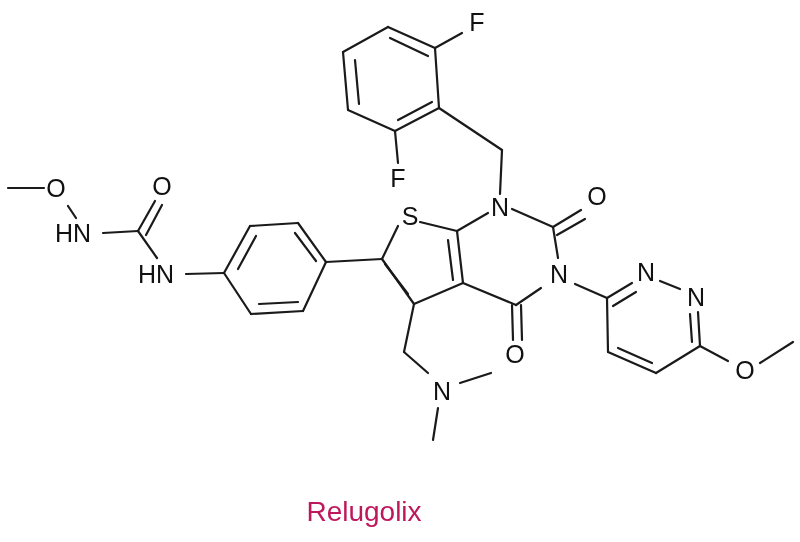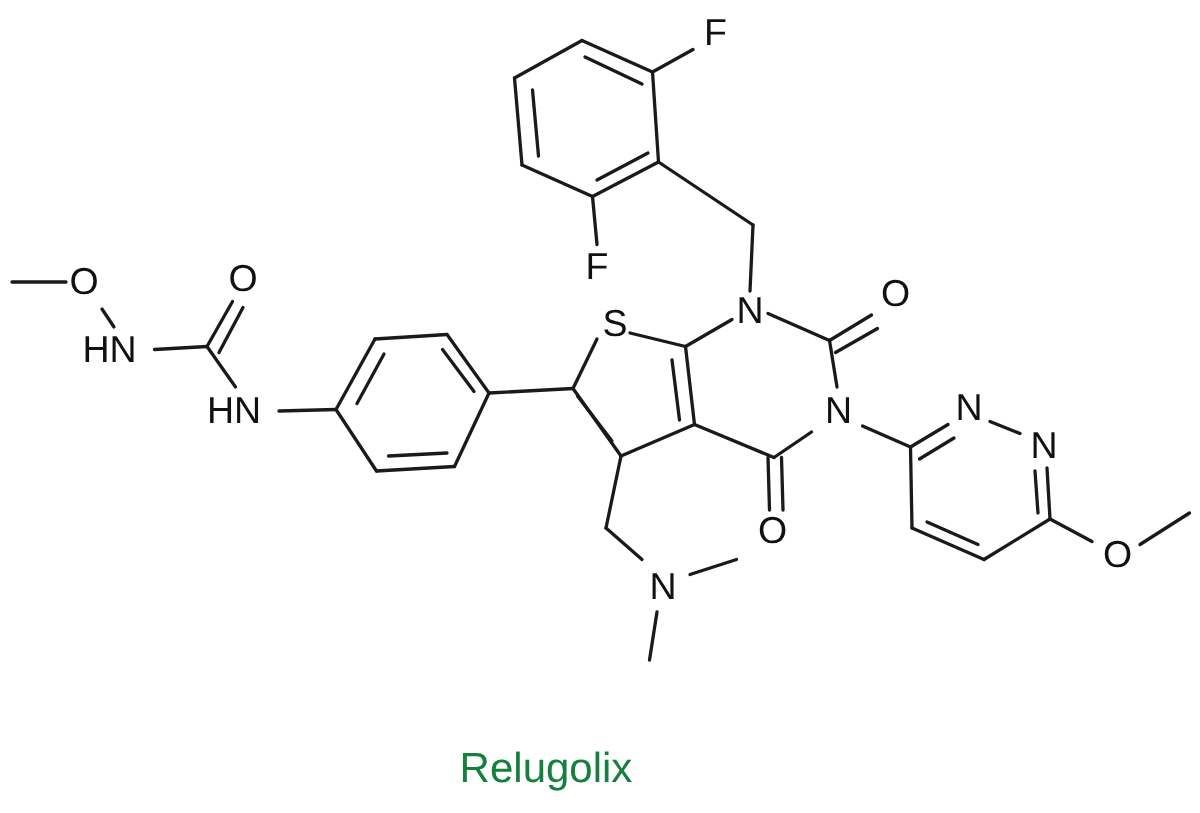--- a/index.html
+++ b/index.html
@@ -1,20 +1,20 @@
 <!DOCTYPE html>
 <html><head>
 <meta charset="utf-8">
 <style>
   html, body { margin: 0; padding: 0; background: #ffffff; }
   body { width: 800px; height: 542px; position: relative; overflow: hidden; font-family: "Liberation Sans", sans-serif; }
   #structure { position: absolute; left: 0; top: 0; width: 800px; height: 542px; }
   .bond { stroke: #1a1a1a; stroke-width: 2.2; fill: none; stroke-linecap: round; }
   .atom { font-family: "Liberation Sans", sans-serif; font-size: 25px; fill: #111111; text-anchor: middle; dominant-baseline: central; }
-  #compound-name { position: absolute; left: 0; width: 728px; top: 496px; text-align: center; font-size: 28px; color: #15803d; font-family: "Liberation Sans", sans-serif; }
+  #compound-name { position: absolute; left: 0; width: 728px; top: 496px; text-align: center; font-size: 28px; color: #be185d; font-family: "Liberation Sans", sans-serif; }
 </style>
 </head>
 <body>
 
 <svg id="structure" viewBox="0 0 800 542" xmlns="http://www.w3.org/2000/svg">
   <g>
 
     <line class="bond" x1="8" y1="188" x2="44" y2="188"></line>
     <line class="bond" x1="68" y1="206" x2="76" y2="218"></line>
     <line class="bond" x1="103" y1="233" x2="138" y2="231"></line>

